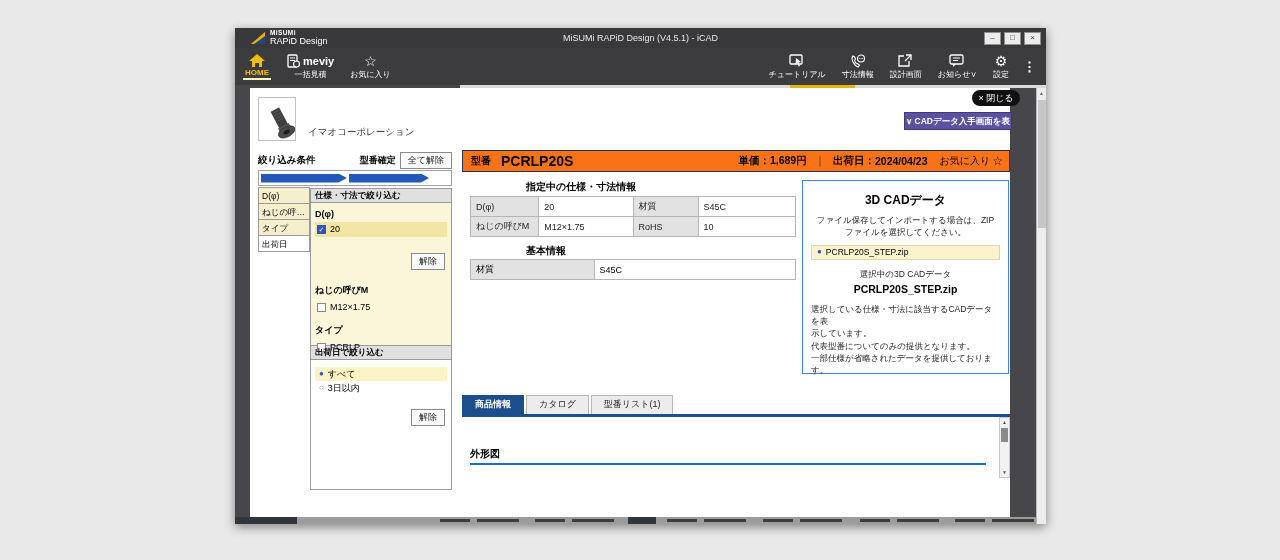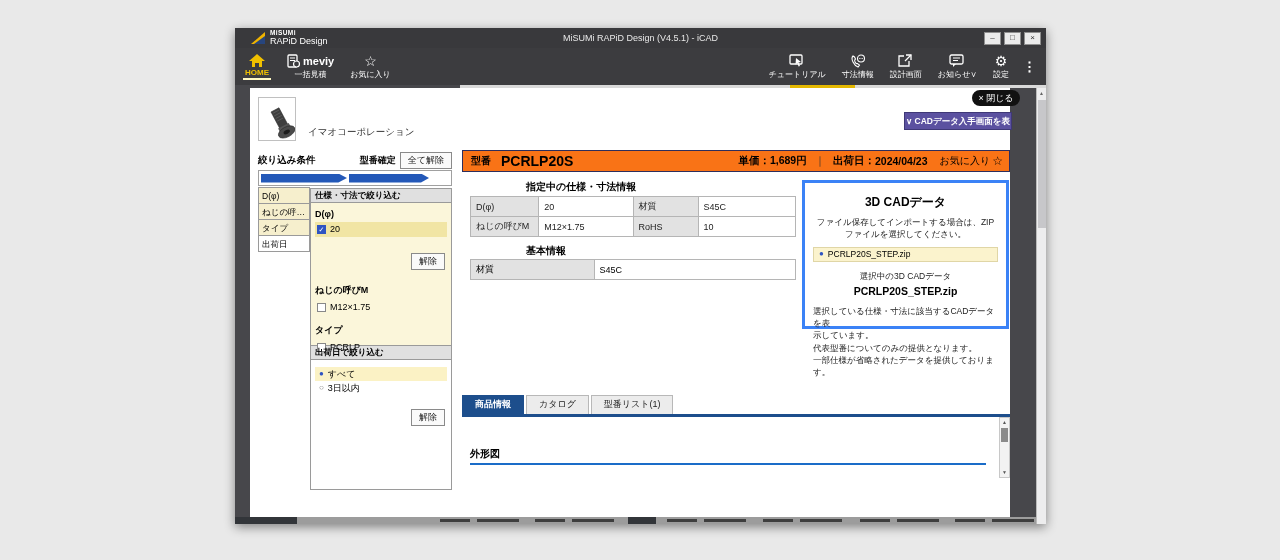--- a/index.html
+++ b/index.html
@@ -107,21 +107,21 @@
 
   .detail-body { position:relative; height:225px; }
   .blk-title { position:absolute; left:24px; font-size:10px; font-weight:bold;margin-left:40px; }
   .spec-table { position:absolute; left:8px; top:24px; width:326px; border-collapse:collapse; }
   .spec-table td { border:1px solid #b5b5b5; height:20px; font-size:9px; padding-left:5px; color:#222; }
   td.lab { background:#e2e2e2; }
   .basic-table { position:absolute; left:8px; top:87px; width:326px; border-collapse:collapse; }
   .basic-table td { border:1px solid #b5b5b5; height:20px; font-size:9px; padding-left:5px; }
 
   
-  .cad-panel { position:absolute; left:340px; top:8px; width:207px; height:149px; border:3px solid #3b82f6;
+  .cad-panel { position:absolute; left:340px; top:8px; width:207px; height:194px; border:1px solid #3b82f6;
                padding:4px 8px; text-align:center; }
   .cad-title { font-size:12px; font-weight:bold; margin-top:7px; }
   .cad-desc { font-size:8.5px; line-height:1.4; margin-top:6px; color:#222; }
   .file-row { margin-top:6px; background:#fbf3cd; border:1px solid #e0d6a6; height:15px; display:flex;
               align-items:center; padding-left:5px; text-align:left; }
   .file-name { font-size:8.5px; margin-left:4px; }
   .sel-label { font-size:8.5px; margin-top:9px; color:#222; }
   .sel-file { font-size:10.5px; font-weight:bold; margin-top:2px; }
   .cad-notes { text-align:left; font-size:8.5px; line-height:1.45; margin-top:8px; color:#222; }
   .import-btn { margin:9px auto 0; width:178px; height:21px; background:#f3c400; border-radius:11px;

